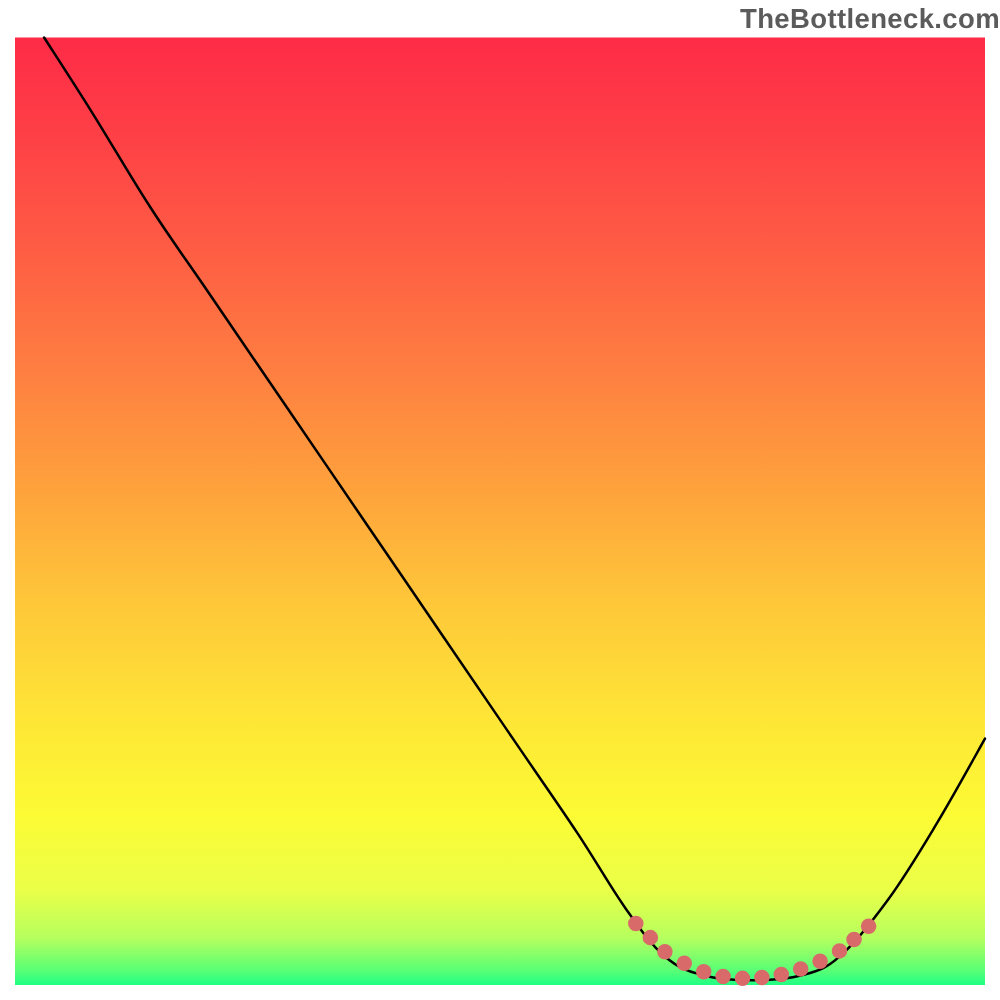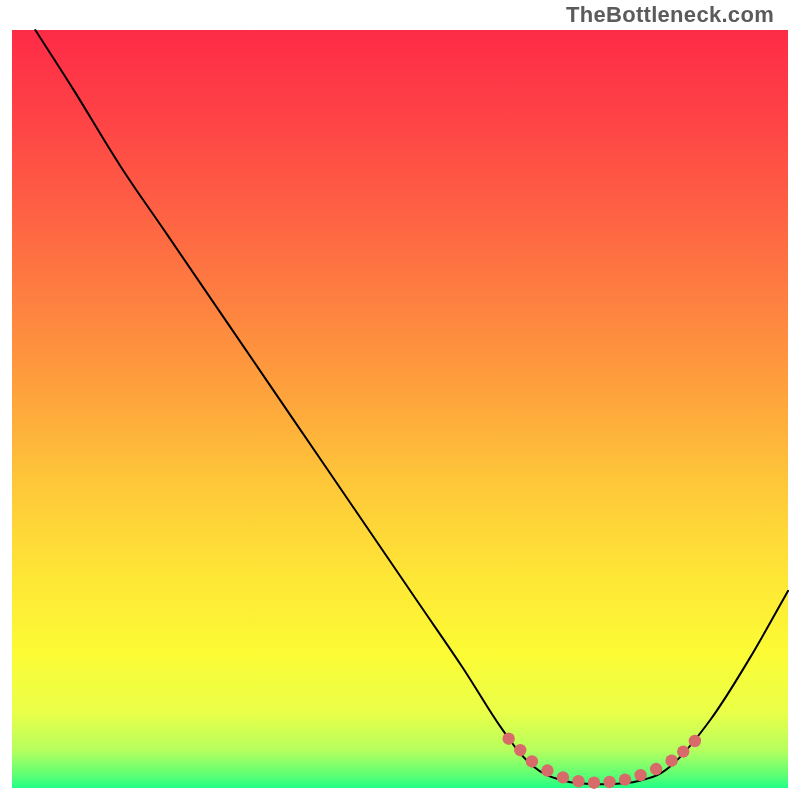--- a/index.html
+++ b/index.html
@@ -11,21 +11,21 @@
     overflow: hidden;
   }
   .wrap {
     position: relative;
     width: 800px;
     height: 800px;
   }
   .watermark {
     position: absolute;
     top: 2px;
-    right: 26px;
+    right: 0;
     font-family: Arial, Helvetica, sans-serif;
     font-size: 22px;
     font-weight: 600;
     color: #5b5b5b;
     letter-spacing: 0.3px;
     z-index: 3;
   }
   svg.chart {
     position: absolute;
     left: 0;

